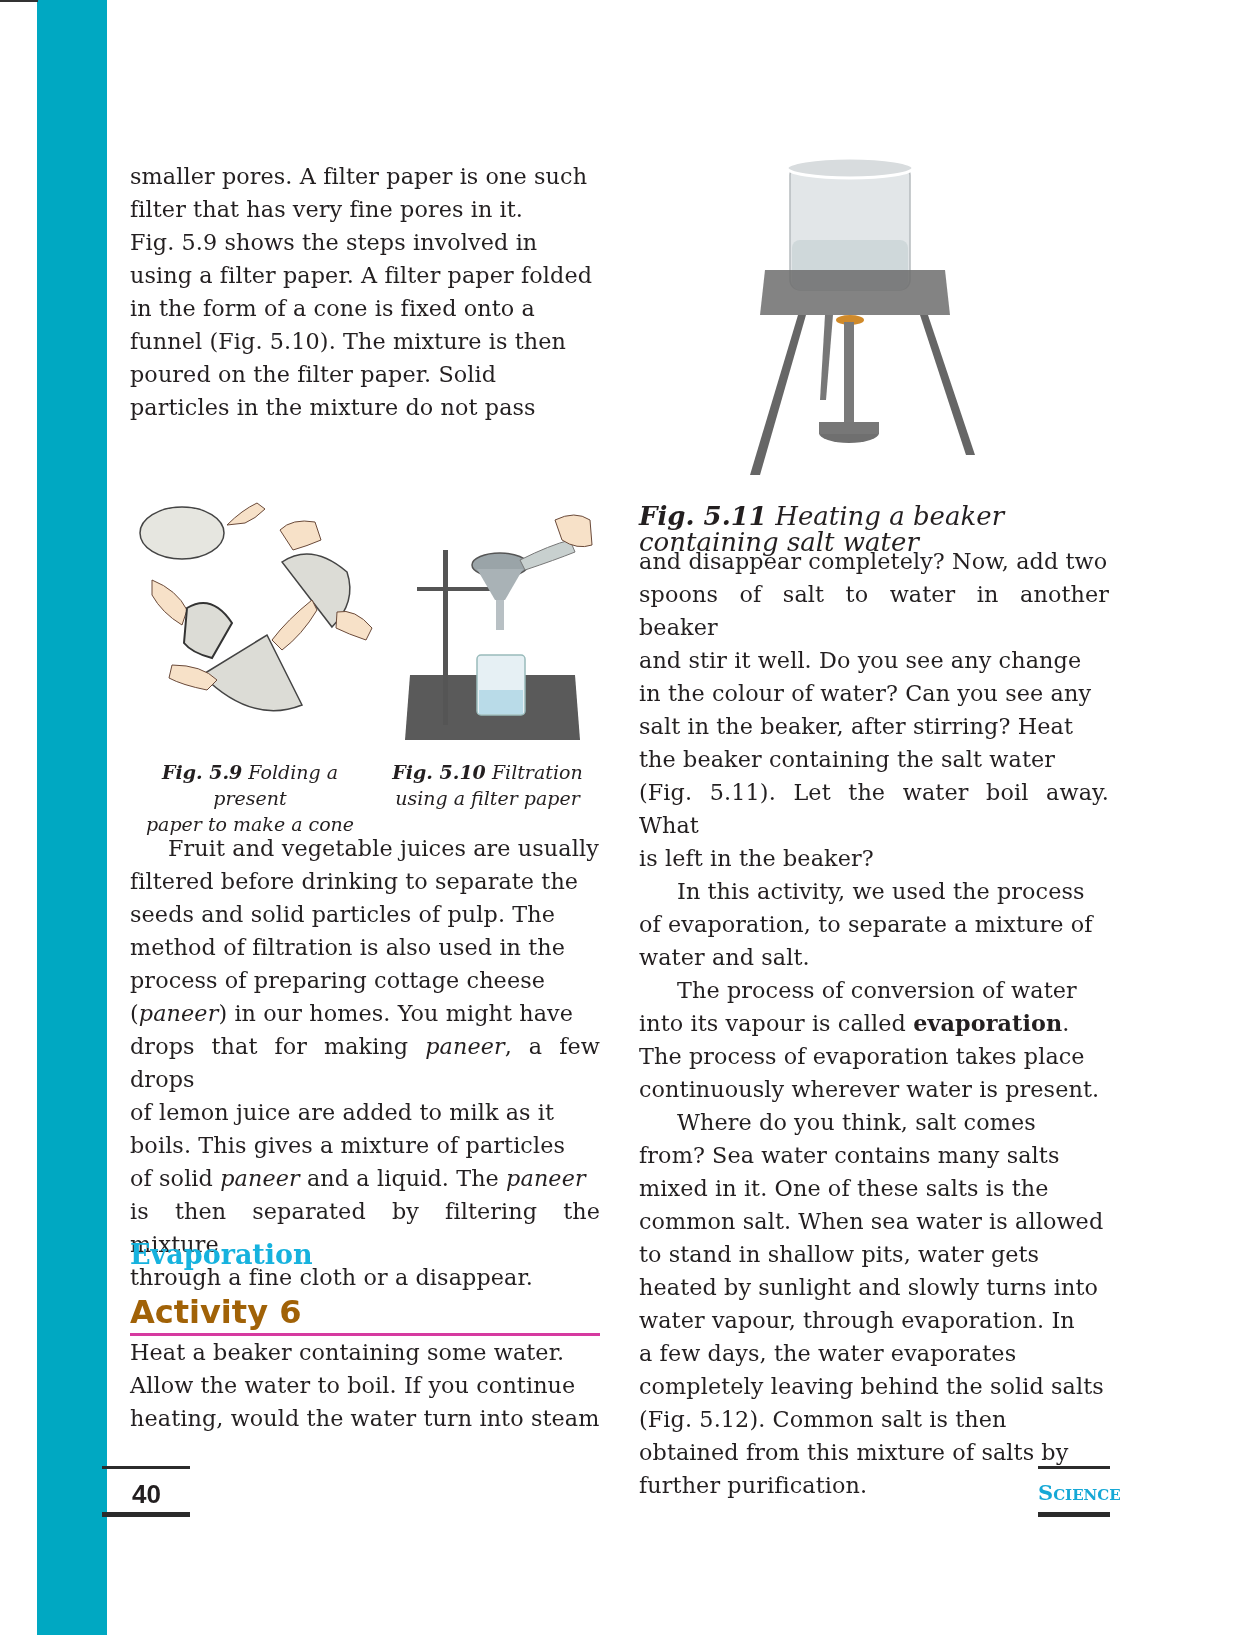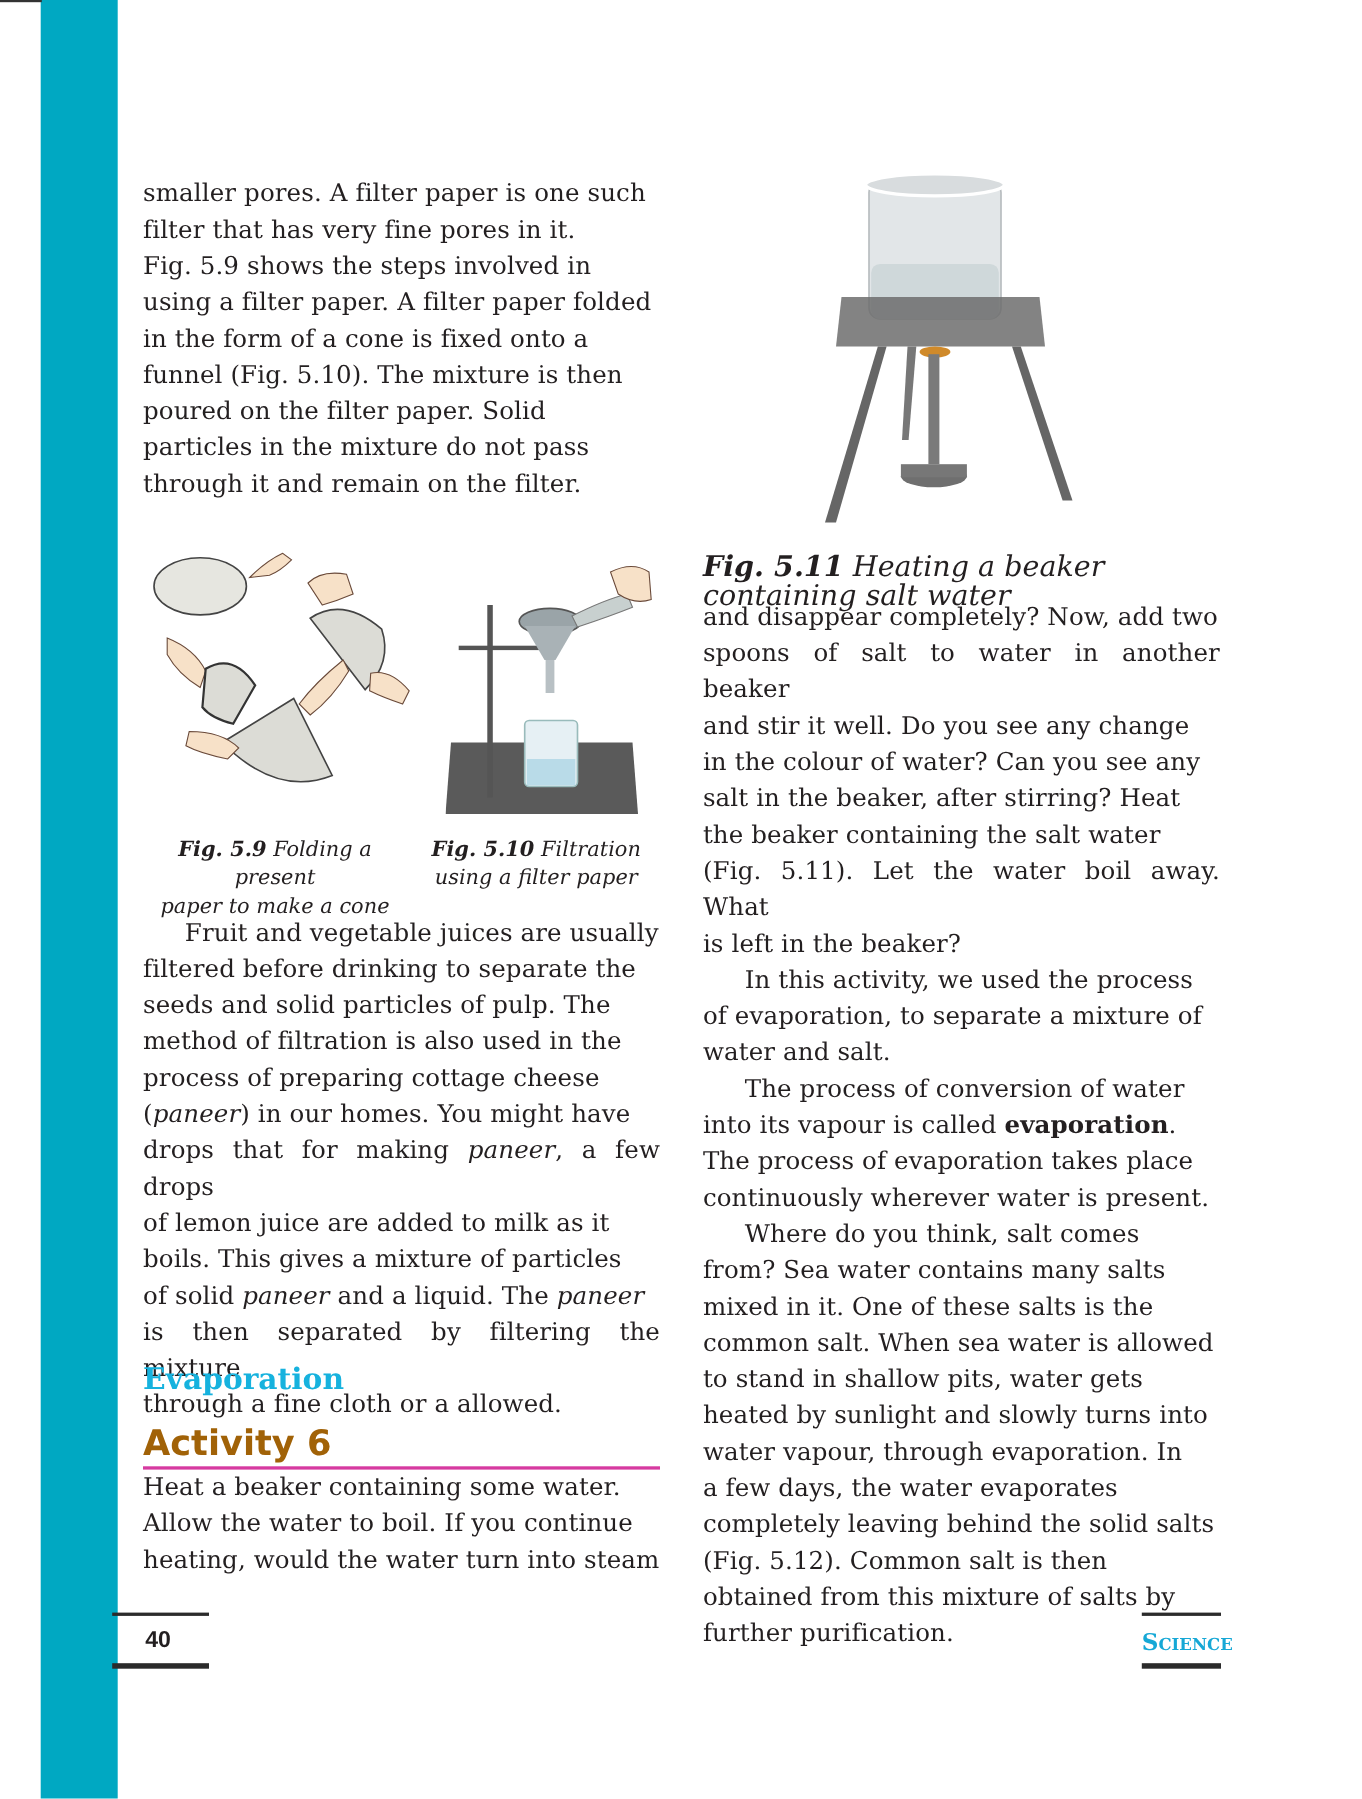--- a/index.html
+++ b/index.html
@@ -13,40 +13,39 @@
   .it { font-style:italic; }
   .b { font-weight:bold; }
   .fig { position:absolute; }
   .cap { position:absolute; font-size:19px; line-height:26px; font-style:italic; text-align:center; }
   .cap .fn { font-weight:bold; }
   .section-head { position:absolute; font-family:"DejaVu Serif",serif; font-weight:bold; font-size:27px; color:#16b2de; }
   .activity-head { position:absolute; font-family:"DejaVu Sans",sans-serif; font-weight:bold; font-size:32px; color:#a16207; }
   .activity-rule { position:absolute; height:3px; background:#d63aa0; }
   .footer-line { position:absolute; height:3px; background:#2b2b2b; }
   .footer-line.thick { height:5px; }
-  .page-num { position:absolute; font-family:"Liberation Sans Narrow","Liberation Sans",sans-serif; font-weight:bold; font-size:21px; color:#231f20; }
+  .page-num { position:absolute; font-family:"Liberation Sans Narrow","Liberation Sans",sans-serif; font-weight:bold; font-size:26px; color:#231f20; }
   .running-head { position:absolute; font-family:"DejaVu Serif",serif; font-weight:bold; color:#16a8d6; font-size:15px; letter-spacing:0px; }
   .running-head .big { font-size:21px; }
 </style>
 </head>
 <body>
 
 <div class="teal-bar"></div>
 <div class="corner-line"></div>
 
 <div class="col" style="left:130px; top:160px; width:470px;">
   <p class="p">smaller pores. A filter paper is one such</p>
   <p class="p">filter that has very fine pores in it.</p>
   <p class="p">Fig. 5.9 shows the steps involved in</p>
   <p class="p">using a filter paper. A filter paper folded</p>
   <p class="p">in the form of a cone is fixed onto a</p>
   <p class="p">funnel (Fig. 5.10). The mixture is then</p>
   <p class="p">poured on the filter paper. Solid</p>
   <p class="p">particles in the mixture do not pass</p>
-  <p class="p" style="text-align:left">through it and remain on the filter.</p>
 </div>
 
 <div class="fig" style="left:132px; top:500px; width:260px; height:255px;">
   <svg width="260" height="255" viewBox="0 0 260 255">
     <ellipse cx="50" cy="33" rx="42" ry="26" fill="#e6e6e0" stroke="#444" stroke-width="1.5"></ellipse>
     <path d="M95 25 q15 -15 30 -22 l8 6 q-10 10 -20 14 z" fill="#f7e1c8" stroke="#6a4a3a" stroke-width="1"></path>
     <path d="M150 62 q30 -20 65 10 q10 30 -15 55 z" fill="#dcdcd6" stroke="#444" stroke-width="1.5"></path>
     <path d="M148 30 q12 -12 35 -8 l6 18 q-14 6 -28 10 z" fill="#f7e1c8" stroke="#6a4a3a" stroke-width="1"></path>
     <path d="M205 112 q18 -4 35 16 l-6 12 q-18 -6 -30 -12 z" fill="#f7e1c8" stroke="#6a4a3a" stroke-width="1"></path>
     <path d="M20 80 q25 10 35 30 l-5 15 q-20 -12 -30 -30 z" fill="#f7e1c8" stroke="#6a4a3a" stroke-width="1"></path>
@@ -88,21 +87,21 @@
   <p class="p">filtered before drinking to separate the</p>
   <p class="p">seeds and solid particles of pulp. The</p>
   <p class="p">method of filtration is also used in the</p>
   <p class="p">process of preparing cottage cheese</p>
   <p class="p"><span>(</span><span class="it">paneer</span><span>) in our homes. You might have</span></p>
   <p class="p"><span>drops that for making </span><span class="it">paneer</span><span>, a few drops</span></p>
   <p class="p">of lemon juice are added to milk as it</p>
   <p class="p">boils. This gives a mixture of particles</p>
   <p class="p"><span>of solid </span><span class="it">paneer</span><span> and a liquid. The </span><span class="it">paneer</span></p>
   <p class="p">is then separated by filtering the mixture</p>
-  <p class="p" style="text-align:left">through a fine cloth or a allowed.</p>
+  <p class="p" style="text-align:left">through a fine cloth or a disappear.</p>
 </div>
 
 <div class="section-head" style="left:130px; top:1239px;">Evaporation</div>
 
 <div class="activity-head" style="left:130px; top:1293px;">Activity 6</div>
 <div class="activity-rule" style="left:130px; top:1333px; width:470px;"></div>
 
 <div class="col" style="left:130px; top:1336px; width:470px;">
   <p class="p">Heat a beaker containing some water.</p>
   <p class="p">Allow the water to boil. If you continue</p>

